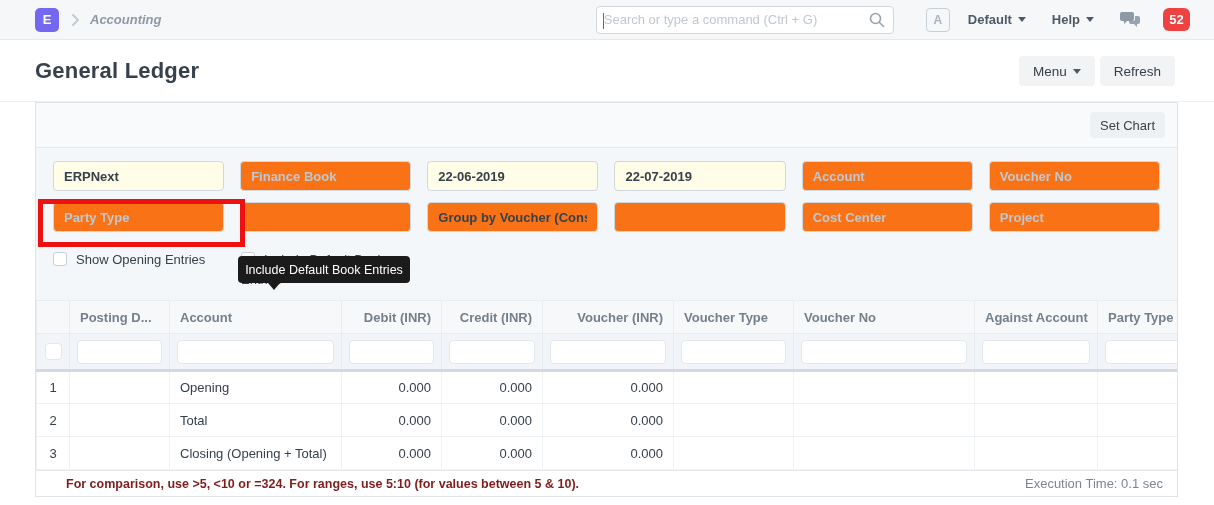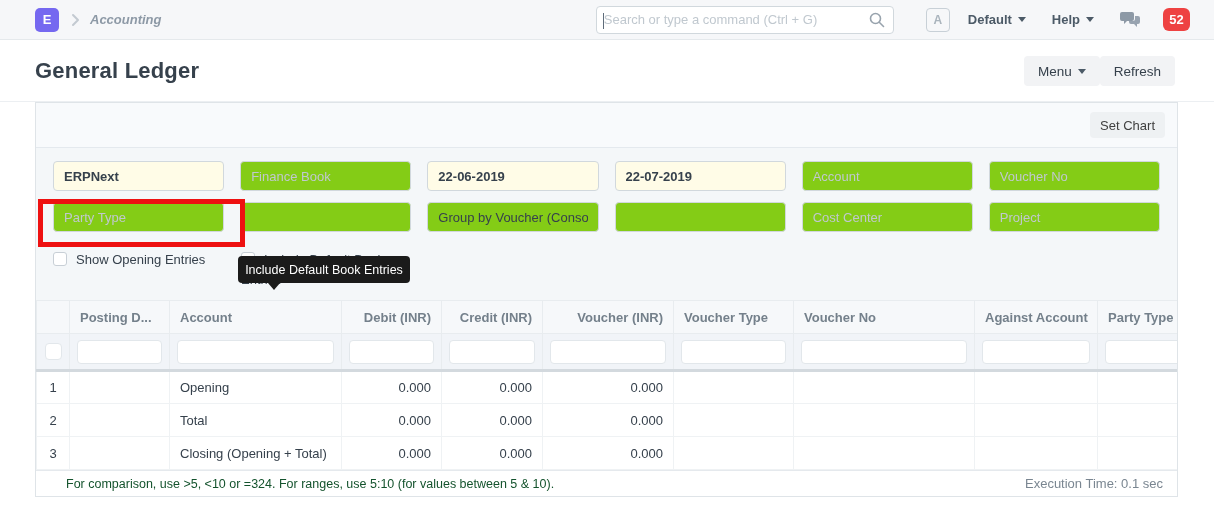--- a/index.html
+++ b/index.html
@@ -18,31 +18,31 @@
   .search-glyph { margin-right:8px; display:flex; }
   .avatar-box { width:24px; height:24px; border:1px solid #c8d0d7; border-radius:4px; color:#aab4bd; font-size:12px; font-weight:bold; display:flex; align-items:center; justify-content:center; margin:0 18px 0 32px; cursor:pointer; }
   .nav-link { font-size:13px; font-weight:bold; color:#4c5a67; display:flex; align-items:center; cursor:pointer; margin-right:26px; }
   .caret-down { width:0; height:0; border-left:4px solid transparent; border-right:4px solid transparent; border-top:5px solid #4c5a67; margin-left:6px; }
   .chat-wrap { margin-right:22px; cursor:pointer; display:flex; }
   .notif-badge { min-width:27px; height:23px; background:#ee4242; border-radius:6px; color:#fff; font-size:13px; font-weight:bold; display:flex; align-items:center; justify-content:center; padding:0 5px; cursor:pointer; }
 
   
   .page-head { position:absolute; left:0; top:41px; width:1214px; height:61px; border-bottom:1px solid #eceff2; display:flex; align-items:center; padding:0 39px 0 35px; background:#fff; }
   .page-title { font-size:22px; font-weight:bold; color:#36414c; letter-spacing:.2px; }
-  .head-actions { margin-left:auto; display:flex; }
+  .head-actions { margin-left:auto; display:flex; gap:5px; }
   .btn { height:30px; background:#f2f3f5; border:none; border-radius:4px; font-family:inherit; font-size:13.5px; color:#36414c; padding:0 14px; display:flex; align-items:center; cursor:pointer; }
 
   
   .container { position:absolute; left:35px; top:102px; width:1143px; height:395px; border:1px solid #dfe4e8; background:#fff; }
   .toolbar { height:45px; background:#f8fafc; border-bottom:1px solid #e4e9ee; display:flex; align-items:center; justify-content:flex-end; padding-right:12px; }
   .btn-sm { height:26px; background:#eef1f3; border:none; border-radius:4px; font-family:inherit; font-size:13px; color:#404040; padding:0 10px; cursor:pointer; }
 
   .filter-area { position:relative; height:152px; background:#f4f7f9; padding:13px 17px 0; }
-  .filter-row { display:flex; gap:16px; margin-bottom:11px; }
-  .ffield { flex:1; min-width:0; height:30px; border:1px solid #d1d8dd; border-radius:4px; background:#84cc16; padding:0 10px; font-family:inherit; font-size:13px; color:#36414c; outline:none; white-space:nowrap; overflow:hidden; }
+  .filter-row { display:flex; gap:16px; margin-bottom:11px;justify-content:flex-end; }
+  .ffield { flex:1; min-width:0; height:30px; border:1px solid #d1d8dd; border-radius:4px; background:#f97316; padding:0 10px; font-family:inherit; font-size:13px; color:#36414c; outline:none; white-space:nowrap; overflow:hidden;font-weight:bold; }
   .ffield::placeholder { color:#c0c8cf; }
   .ffield.yellow { background:#fffce7; font-weight:bold; }
   .red-highlight { position:absolute; left:2px; top:51px; width:207px; height:48px; border:5px solid #ee1111; pointer-events:none; z-index:5; }
   .tooltip { position:absolute; left:202px; top:108px; width:172px; height:27px; background:#1b1b1b; border-radius:4px; color:#fff; font-size:12.5px; display:flex; align-items:center; justify-content:center; z-index:6; }
   .tooltip-arrow { position:absolute; left:30px; bottom:-7px; width:0; height:0; border-left:6px solid transparent; border-right:6px solid transparent; border-top:7px solid #1b1b1b; }
   .checkbox-row { display:flex; margin-top:18px; }
   .cb-group { font-size:13px; color:#36414c; line-height:20px; }
   .cb-group.first { width:188px; }
   .cb-group.second { width:150px; }
   .cb { appearance:none; -webkit-appearance:none; width:14px; height:14px; border:1px solid #c8cfd6; border-radius:3px; background:#fff; vertical-align:-2px; margin-right:9px; cursor:pointer; }
@@ -54,21 +54,21 @@
   thead th { height:33px; background:#f6f8fa; color:#74808b; font-weight:bold; text-align:left; padding:0 10px; }
   thead th.num { text-align:right; }
   tr.tfilter td { height:37px; background:#f1f4f8; border-bottom:3px solid #d3d9de; padding:0 7px; }
   .cell-input { width:100%; height:24px; border:1px solid #e2e7eb; border-radius:4px; background:#fff; outline:none; }
   .row-check { width:17px; height:17px; border:1px solid #e2e7eb; border-radius:4px; background:#fff; margin:0 auto; }
   tbody td { height:33px; background:#fff; border-color:#eff2f4; color:#36414c; padding:0 10px; }
   tbody td.idx { text-align:center; padding:0; }
   tbody td.num { text-align:right; }
 
   .report-footer { height:26px; border-top:1px solid #e5e9ed; display:flex; align-items:center; background:#fff; padding:0 14px 0 30px; }
-  .hint { font-size:12.5px; color:#14532d; }
+  .hint { font-size:12.5px; color:#7f1d1d;font-weight:bold; }
   .exec-time { margin-left:auto; font-size:13px; color:#7a8691; }
 </style>
 </head>
 <body>
 
 <div class="navbar">
   <div class="logo">
       <span>E</span>
     </div>
   <span class="crumb-chev">

